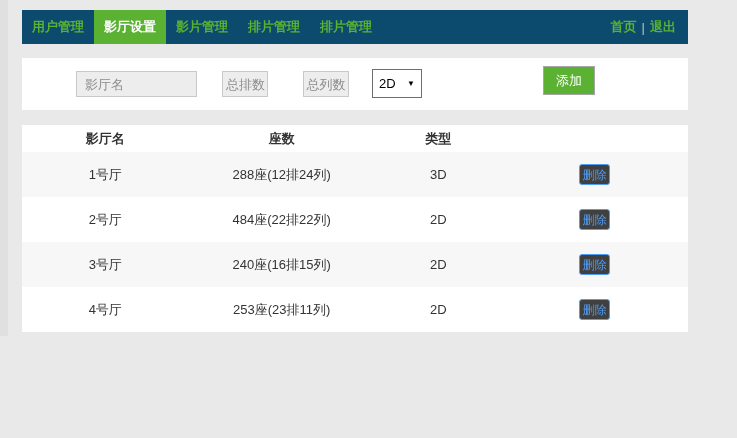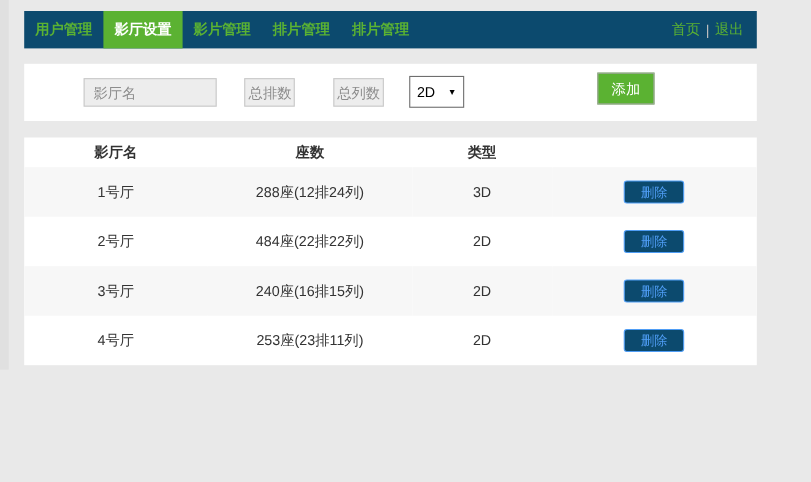--- a/index.html
+++ b/index.html
@@ -15,21 +15,21 @@
   .nav{
     position:absolute;left:22px;top:10px;width:666px;height:34px;
     background:#0c4a6e;display:flex;align-items:stretch;
   }
   .nav-item{
     line-height:34px;padding:0 10px;font-weight:bold;color:#5bb232;cursor:pointer;
     white-space:nowrap;
   }
   .nav-item.active{background:#5bb232;color:#fff;}
   .nav-right{margin-left:auto;display:flex;align-items:center;padding-right:12px;}
-  .nav-link{color:#5bb232;cursor:pointer;white-space:nowrap;}
+  .nav-link{color:#5bb232;cursor:pointer;white-space:nowrap;font-weight:bold;}
   .nav-sep{color:#c0c0c0;margin:0 5px;}
 
   
   .form-panel{
     position:absolute;left:22px;top:58px;width:666px;height:52px;background:#fff;
   }
   .txt{
     position:absolute;top:13px;height:26px;box-sizing:border-box;
     background:#ededed;border:1px solid #c9c9c9;
     font-family:inherit;font-size:13px;color:#555;padding:0 8px;outline:none;
@@ -56,22 +56,22 @@
     position:absolute;left:22px;top:125px;width:666px;background:#fff;
   }
   .table-panel table{width:100%;border-collapse:collapse;table-layout:fixed;}
   .table-panel th{
     height:27px;font-weight:bold;color:#333;text-align:center;padding:0;
   }
   .table-panel td{height:45px;text-align:center;padding:0;color:#333;}
   .table-panel tbody tr:nth-child(odd){background:#f7f7f7;}
   .c1{width:25%;} .c2{width:28%;} .c3{width:19%;} .c4{width:28%;}
   .del-btn{
-    display:inline-block;width:55px;height:21px;box-sizing:border-box;
-    background:#0c4a6e;border:1px solid #4f9df5;border-radius:3px;color:#4f9df5;
+    display:inline-block;width:31px;height:21px;box-sizing:border-box;
+    background:#404040;border:1px solid #4f9df5;border-radius:3px;color:#4f9df5;
     font-family:inherit;font-size:12px;line-height:18px;cursor:pointer;padding:0;
   }
 </style>
 </head>
 <body>
 
 <div class="edge-strip"></div>
 
 <div class="nav">
   <div class="nav-item">用户管理</div>

